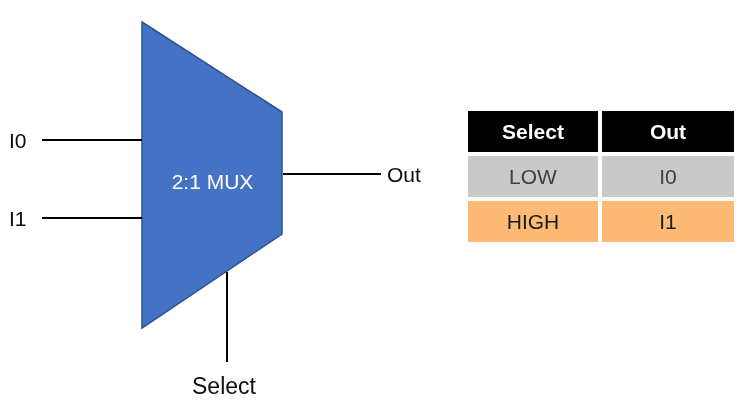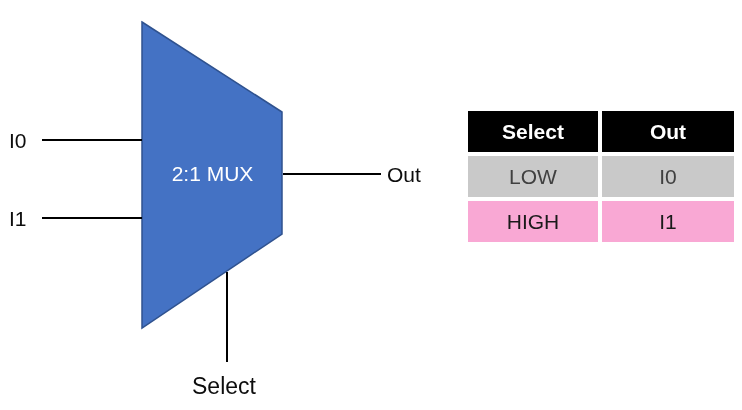--- a/index.html
+++ b/index.html
@@ -58,38 +58,38 @@
   .tt-header {
     background: #000000;
     color: #ffffff;
     font-weight: bold;
   }
   .tt-row1 {
     background: #c9c9c9;
     color: #404040;
   }
   .tt-row2 {
-    background: #f9a8d4;
+    background: #fdba74;
     color: #1a1a1a;
   }
 </style>
 </head>
 <body>
 
 <div class="canvas">
 
   <svg class="diagram-svg" width="742" height="410" viewBox="0 0 742 410">
     <polygon points="142,22 282,112 282,234 142,328" fill="#4472C4" stroke="#2F528F" stroke-width="1.5"></polygon>
     <line x1="42" y1="140" x2="142" y2="140" stroke="#000000" stroke-width="2"></line>
     <line x1="42" y1="218" x2="142" y2="218" stroke="#000000" stroke-width="2"></line>
     <line x1="283" y1="174" x2="381" y2="174" stroke="#000000" stroke-width="2"></line>
     <line x1="227" y1="272" x2="227" y2="362" stroke="#000000" stroke-width="2"></line>
   </svg>
 
-  <div class="shape-label" style="left:143px; top:162px; width:139px;">2:1 MUX</div>
+  <div class="shape-label" style="left:143px; top:170px; width:139px;">2:1 MUX</div>
 
   <div class="pin-label" style="left:9px; top:129px;">I0</div>
 
   <div class="pin-label" style="left:9px; top:207px;">I1</div>
 
   <div class="pin-label" style="left:387px; top:163px;">Out</div>
 
   <div class="select-label" style="left:164px; top:373px; width:120px;">Select</div>
 
   <div class="truth-table">

